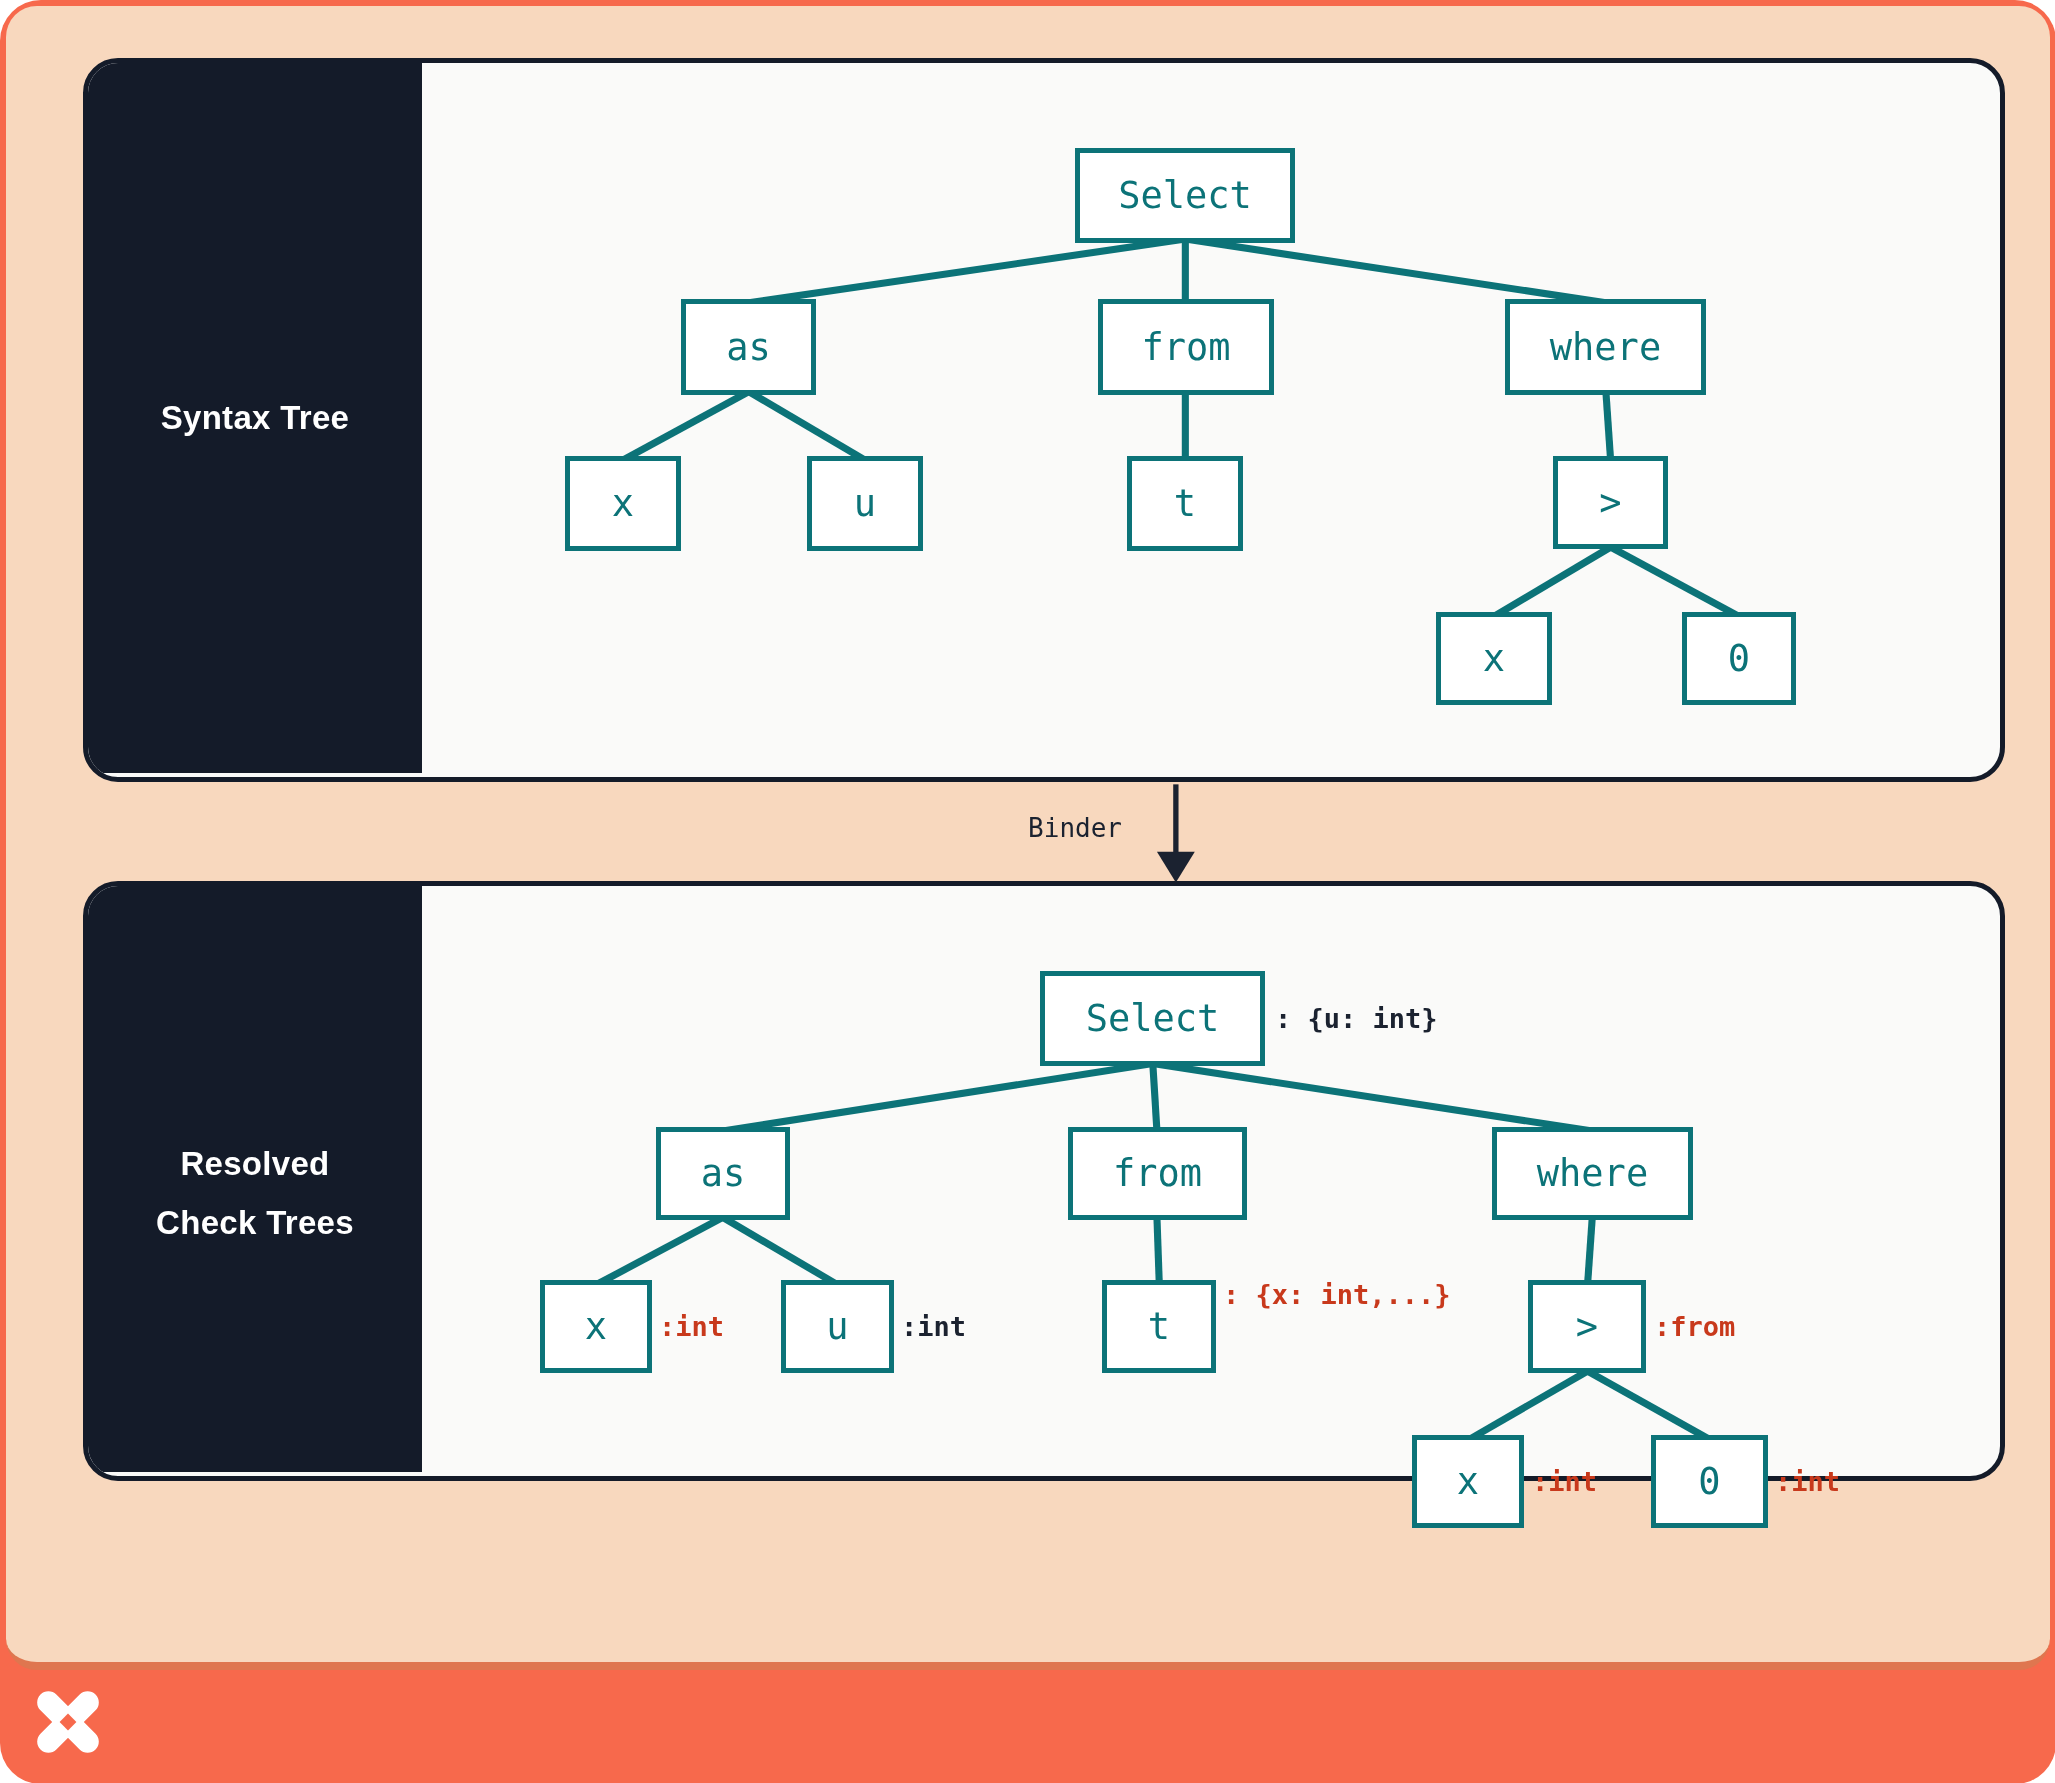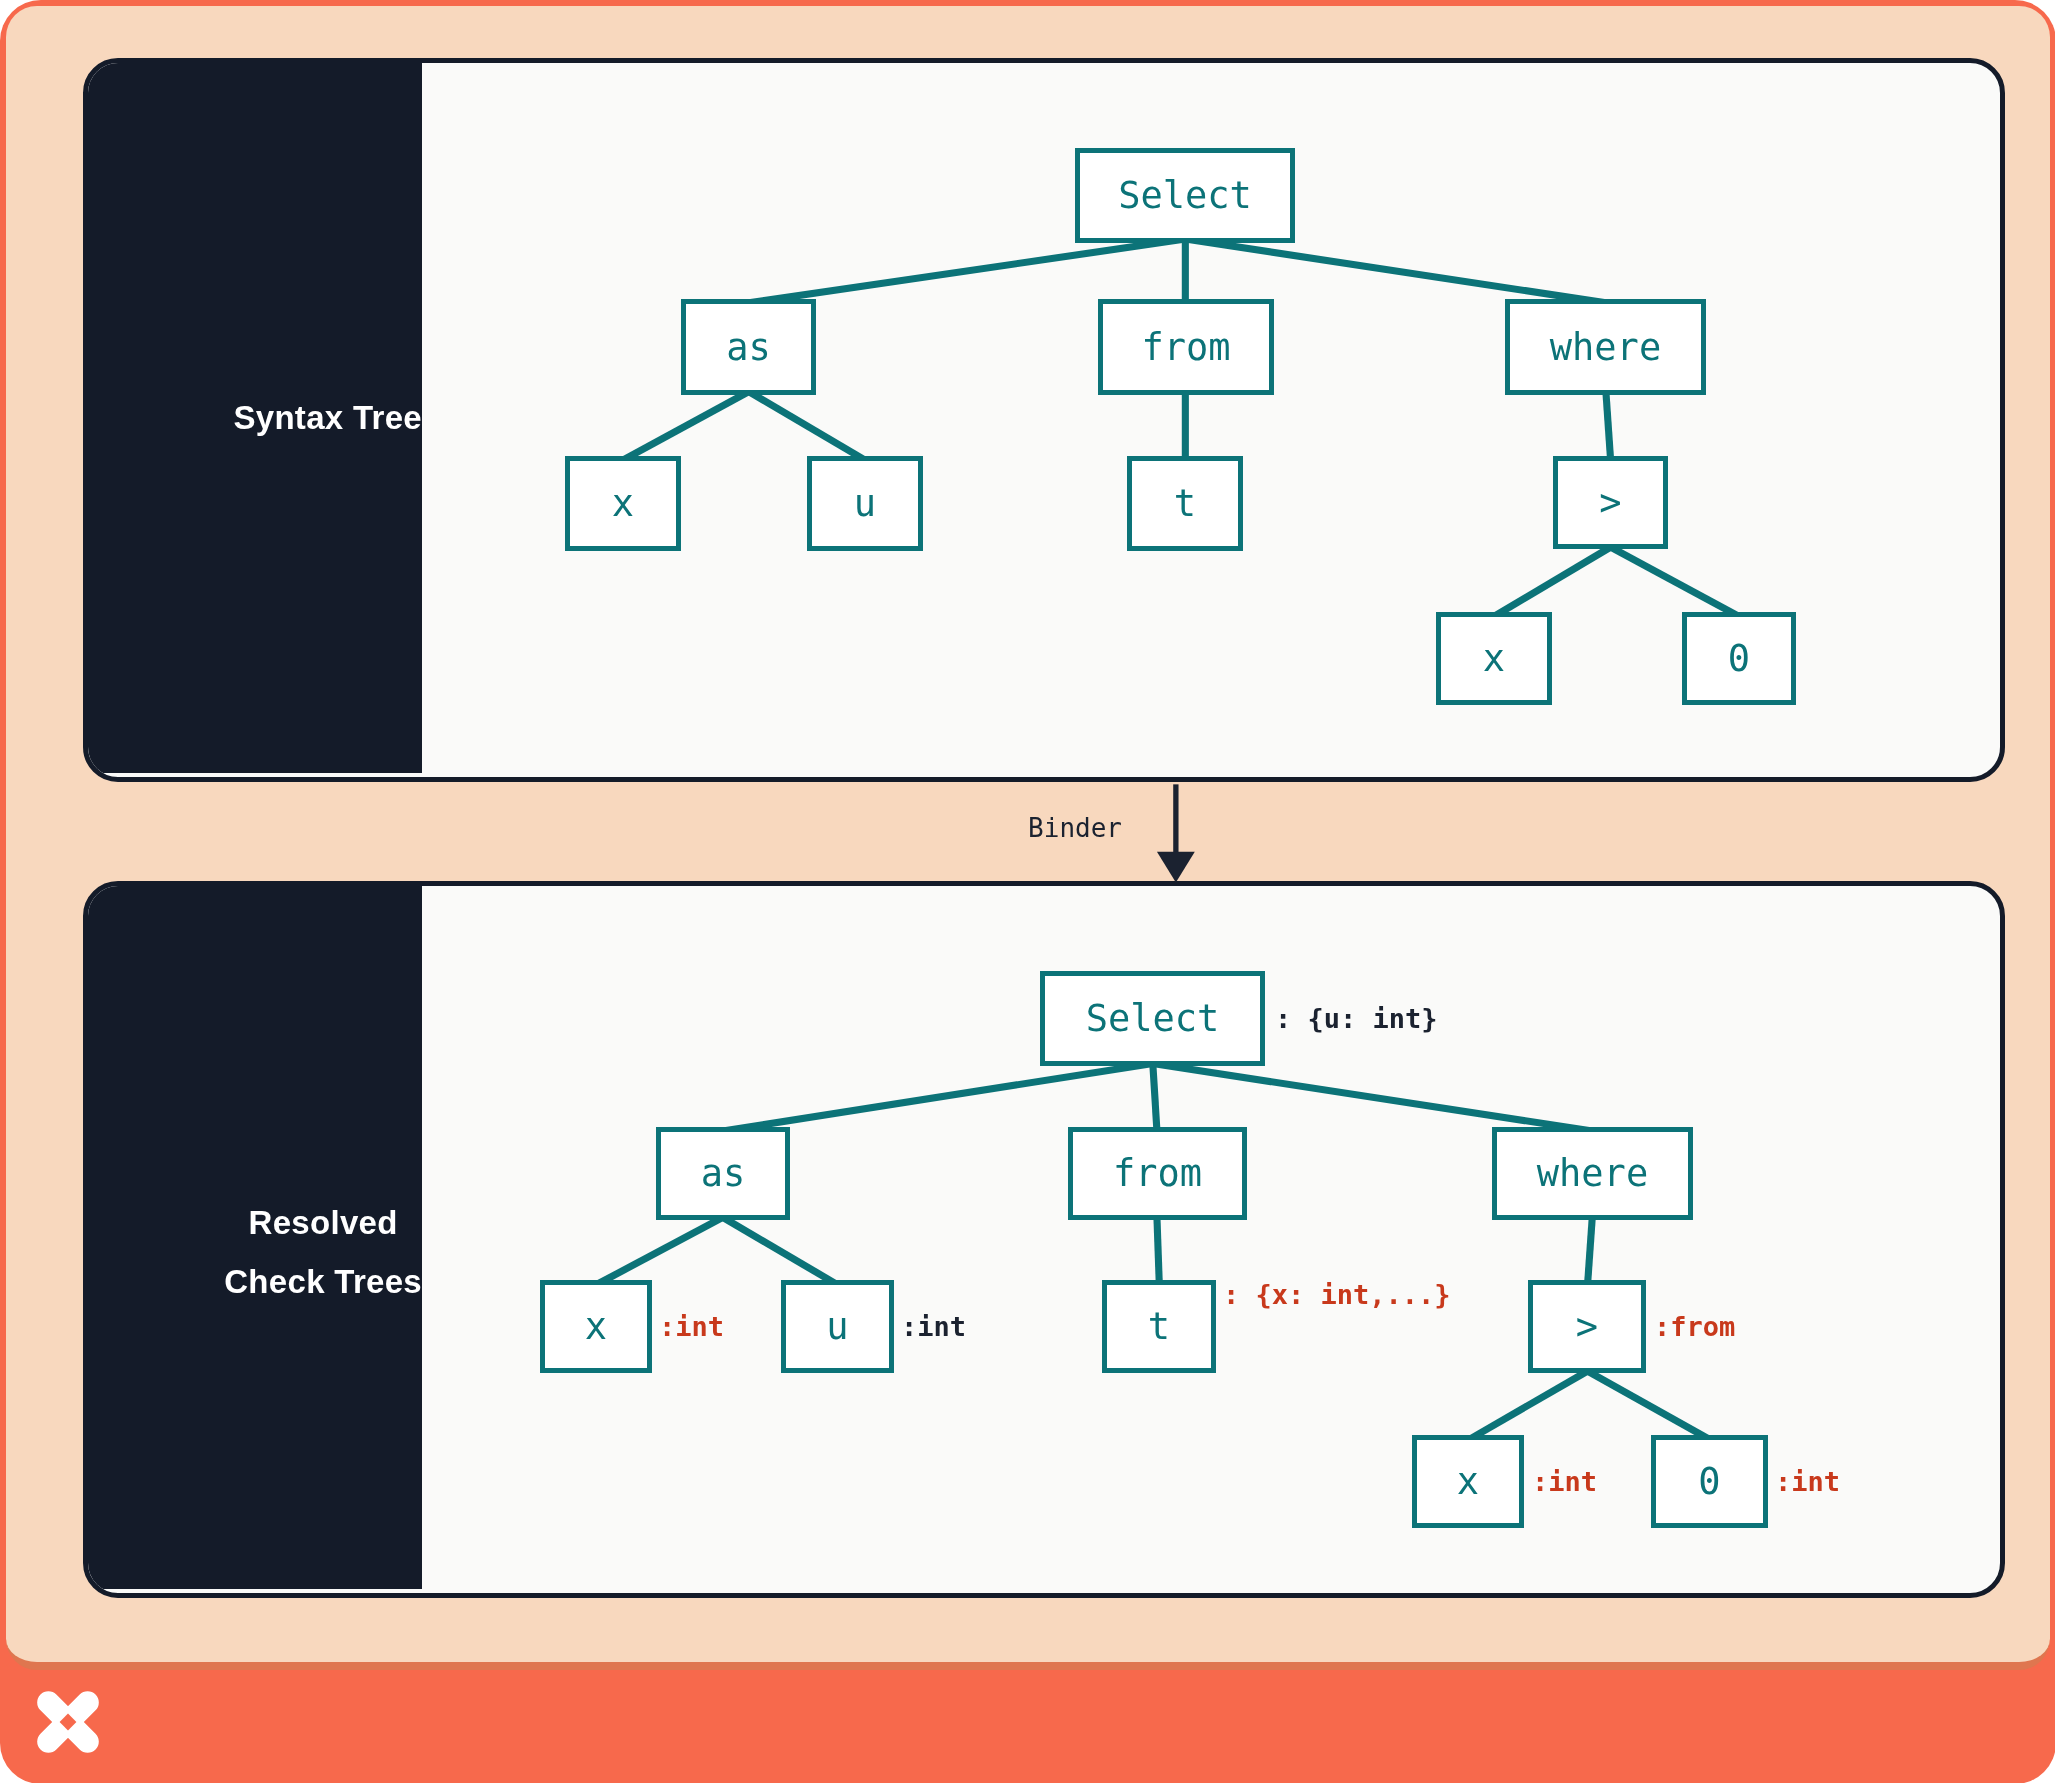--- a/index.html
+++ b/index.html
@@ -18,24 +18,24 @@
     background:var(--peach);border-radius:31px;
     border-bottom:8.3px solid var(--orange-shadow);
     box-sizing:content-box;
   }
   .panel{
     position:absolute;left:83px;width:1922px;
     background:var(--panel);border:5.3px solid var(--navy);
     border-radius:35px;box-sizing:border-box;overflow:hidden;
   }
   .panel-top{top:58px;height:724px;}
-  .panel-bottom{top:881px;height:717px;}
+  .panel-bottom{top:881px;height:600px;}
   .sidebar{
     position:absolute;left:0;top:0;bottom:4px;width:334px;
-    background:var(--navy);display:flex;align-items:center;justify-content:flex-end;
+    background:var(--navy);display:flex;align-items:center;justify-content:center;
   }
   .sidebar-label{
     color:var(--white);font-weight:bold;font-size:33px;line-height:1.78;
     text-align:center;letter-spacing:0.3px;
   }
   .edges{position:absolute;left:0;top:0;pointer-events:none;}
   .edges line.tree{stroke:var(--teal);stroke-width:12;}
   .edges line.dark{stroke:var(--ink);stroke-width:9;}
   .edges polygon{fill:var(--ink);}
   .node{

